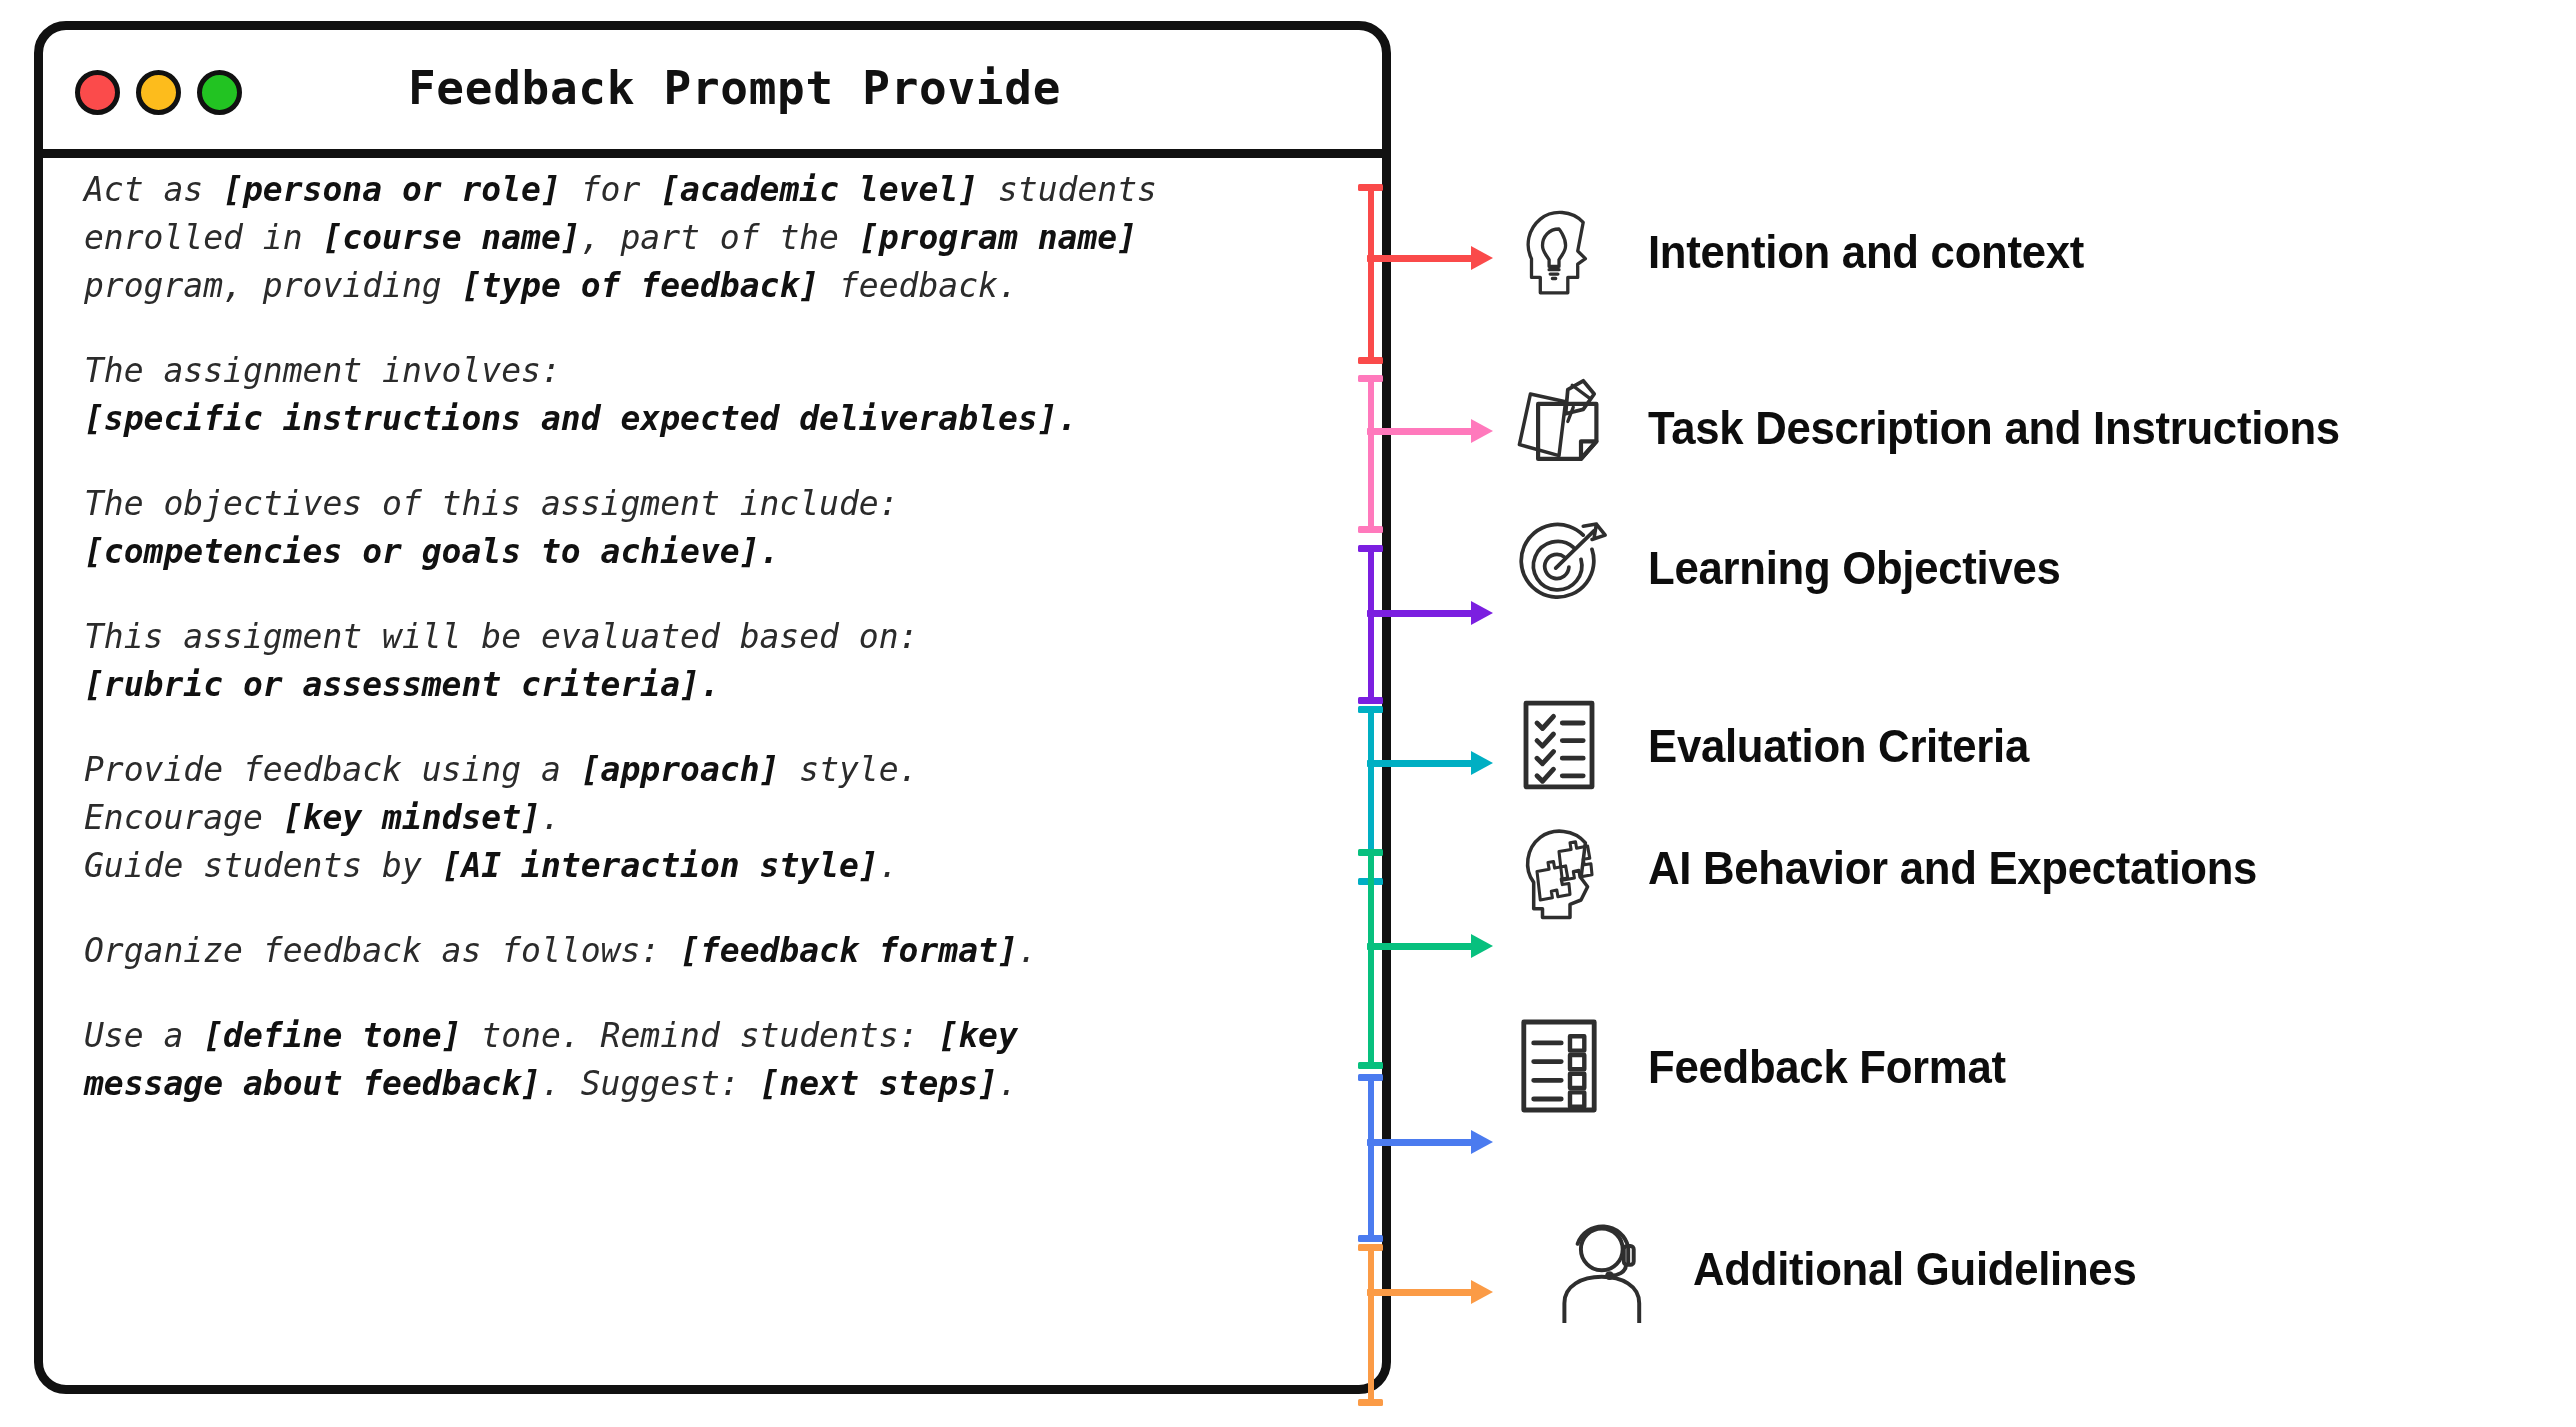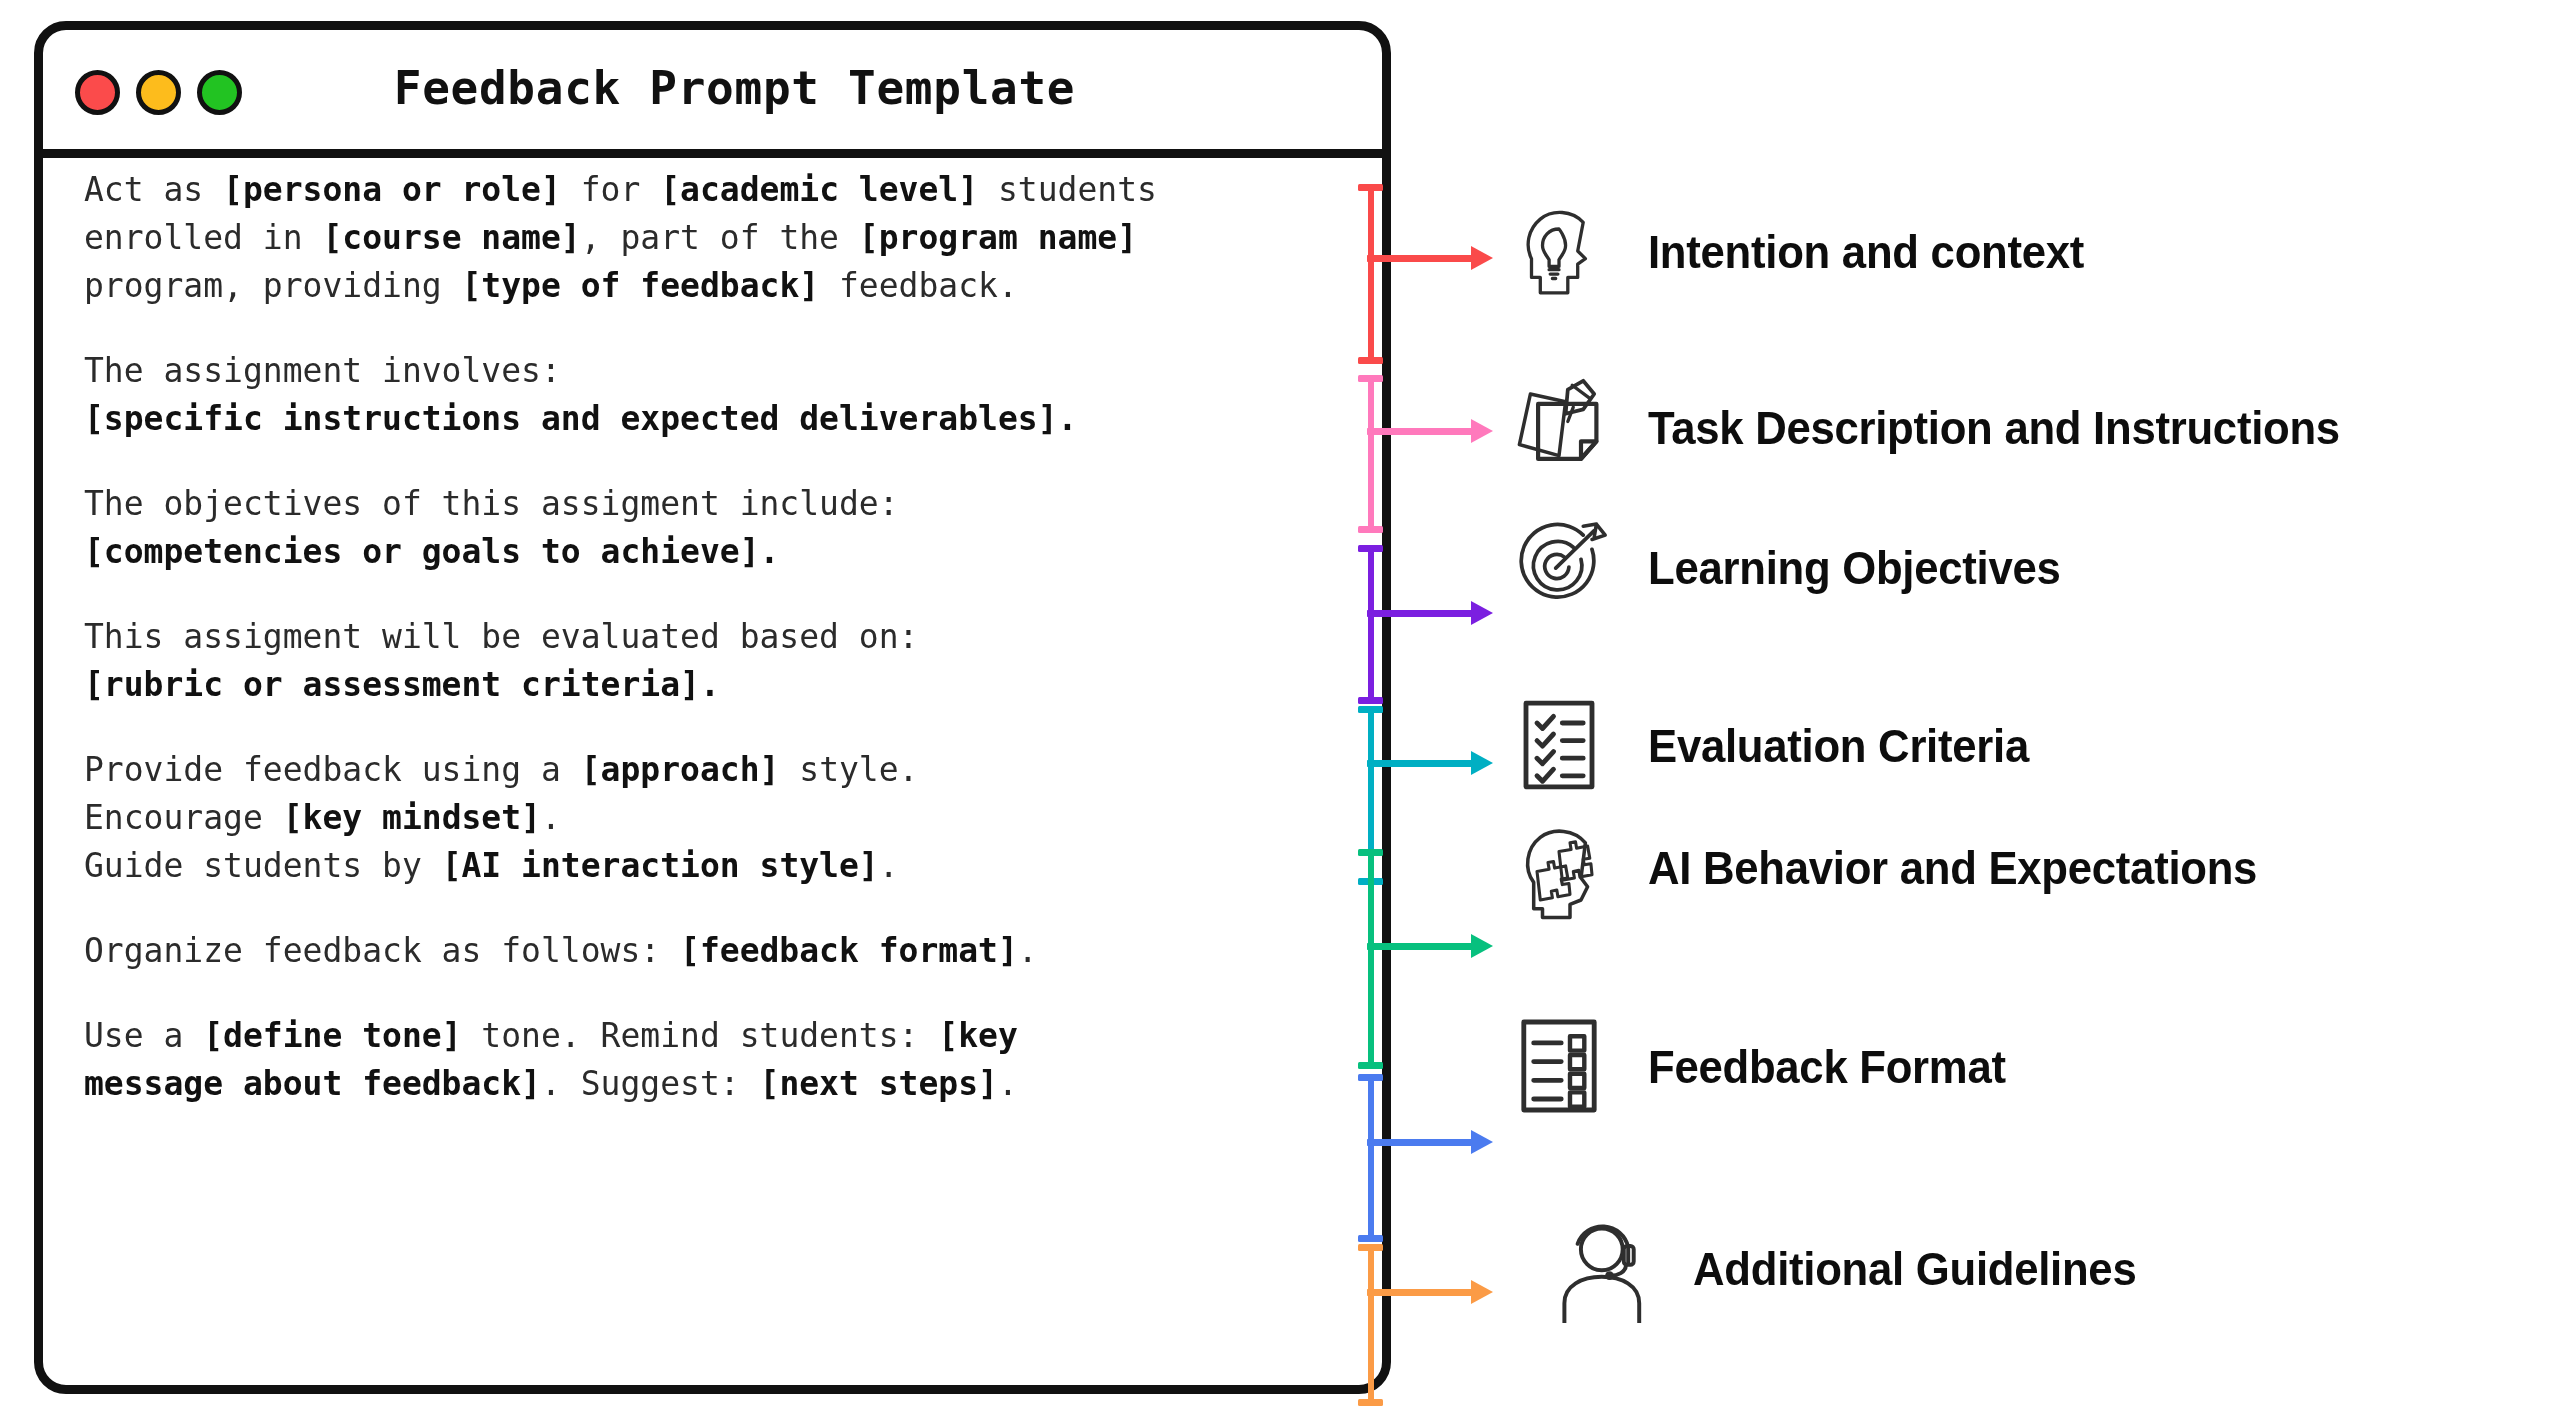--- a/index.html
+++ b/index.html
@@ -66,21 +66,21 @@
     position: absolute;
     left: 41px;
     top: 136px;
     width: 1273px;
     font-family: "DejaVu Sans Mono", monospace;
     font-size: 33px;
     line-height: 48px;
     color: #2b2b2b;
     white-space: pre-wrap;
   }
-  .para { margin-bottom: 37px; }
+  .para { margin-bottom: 37px; font-style: italic; }
   .para:last-child { margin-bottom: 16px; }
   .ph { font-weight: bold; color: #111111; }
 
   
   #rails { position: absolute; left: 0; top: 0; width: 2576px; height: 1427px; pointer-events: none; }
 
   .group {
     position: absolute;
     left: 1358px;
   }
@@ -160,21 +160,21 @@
 </head>
 <body>
 
 <div id="window">
   <div id="titlebar">
     <div id="lights">
         <div class="light" style="background: rgb(251, 75, 75);"></div>
         <div class="light" style="background: rgb(253, 188, 28);"></div>
         <div class="light" style="background: rgb(34, 195, 34);"></div>
       </div>
-    <div id="win-title">Feedback Prompt Template</div>
+    <div id="win-title">Feedback Prompt Provide</div>
   </div>
   <div id="prompt-body"><div class="para"><div><span>Act as </span><span class="ph">[persona or role]</span><span> for </span><span class="ph">[academic level]</span><span> students</span></div><div><span>enrolled in </span><span class="ph">[course name]</span><span>, part of the </span><span class="ph">[program name]</span></div><div><span>program, providing </span><span class="ph">[type of feedback]</span><span> feedback.</span></div></div><div class="para"><div><span>The assignment involves:</span></div><div><span class="ph">[specific instructions and expected deliverables].</span></div></div><div class="para"><div><span>The objectives of this assigment include:</span></div><div><span class="ph">[competencies or goals to achieve].</span></div></div><div class="para"><div><span>This assigment will be evaluated based on:</span></div><div><span class="ph">[rubric or assessment criteria].</span></div></div><div class="para"><div><span>Provide feedback using a </span><span class="ph">[approach]</span><span> style.</span></div><div><span>Encourage </span><span class="ph">[key mindset]</span><span>.</span></div><div><span>Guide students by </span><span class="ph">[AI interaction style]</span><span>.</span></div></div><div class="para"><div><span>Organize feedback as follows: </span><span class="ph">[feedback format]</span><span>.</span></div></div><div class="para"><div><span>Use a </span><span class="ph">[define tone]</span><span> tone. Remind students: </span><span class="ph">[key</span></div><div><span class="ph">message about feedback]</span><span>. Suggest: </span><span class="ph">[next steps]</span><span>.</span></div></div></div>
 </div>
 
 <div id="rails">
     <div class="group" style="top: 184px; height: 180px; width: 0.7px;">
       <div class="bracket" style="height: 180px;">
         <div class="cap top" style="background:#FA4A4A"></div>
         <div class="stem" style="background:#FA4A4A"></div>
         <div class="cap bot" style="background:#FA4A4A"></div>

